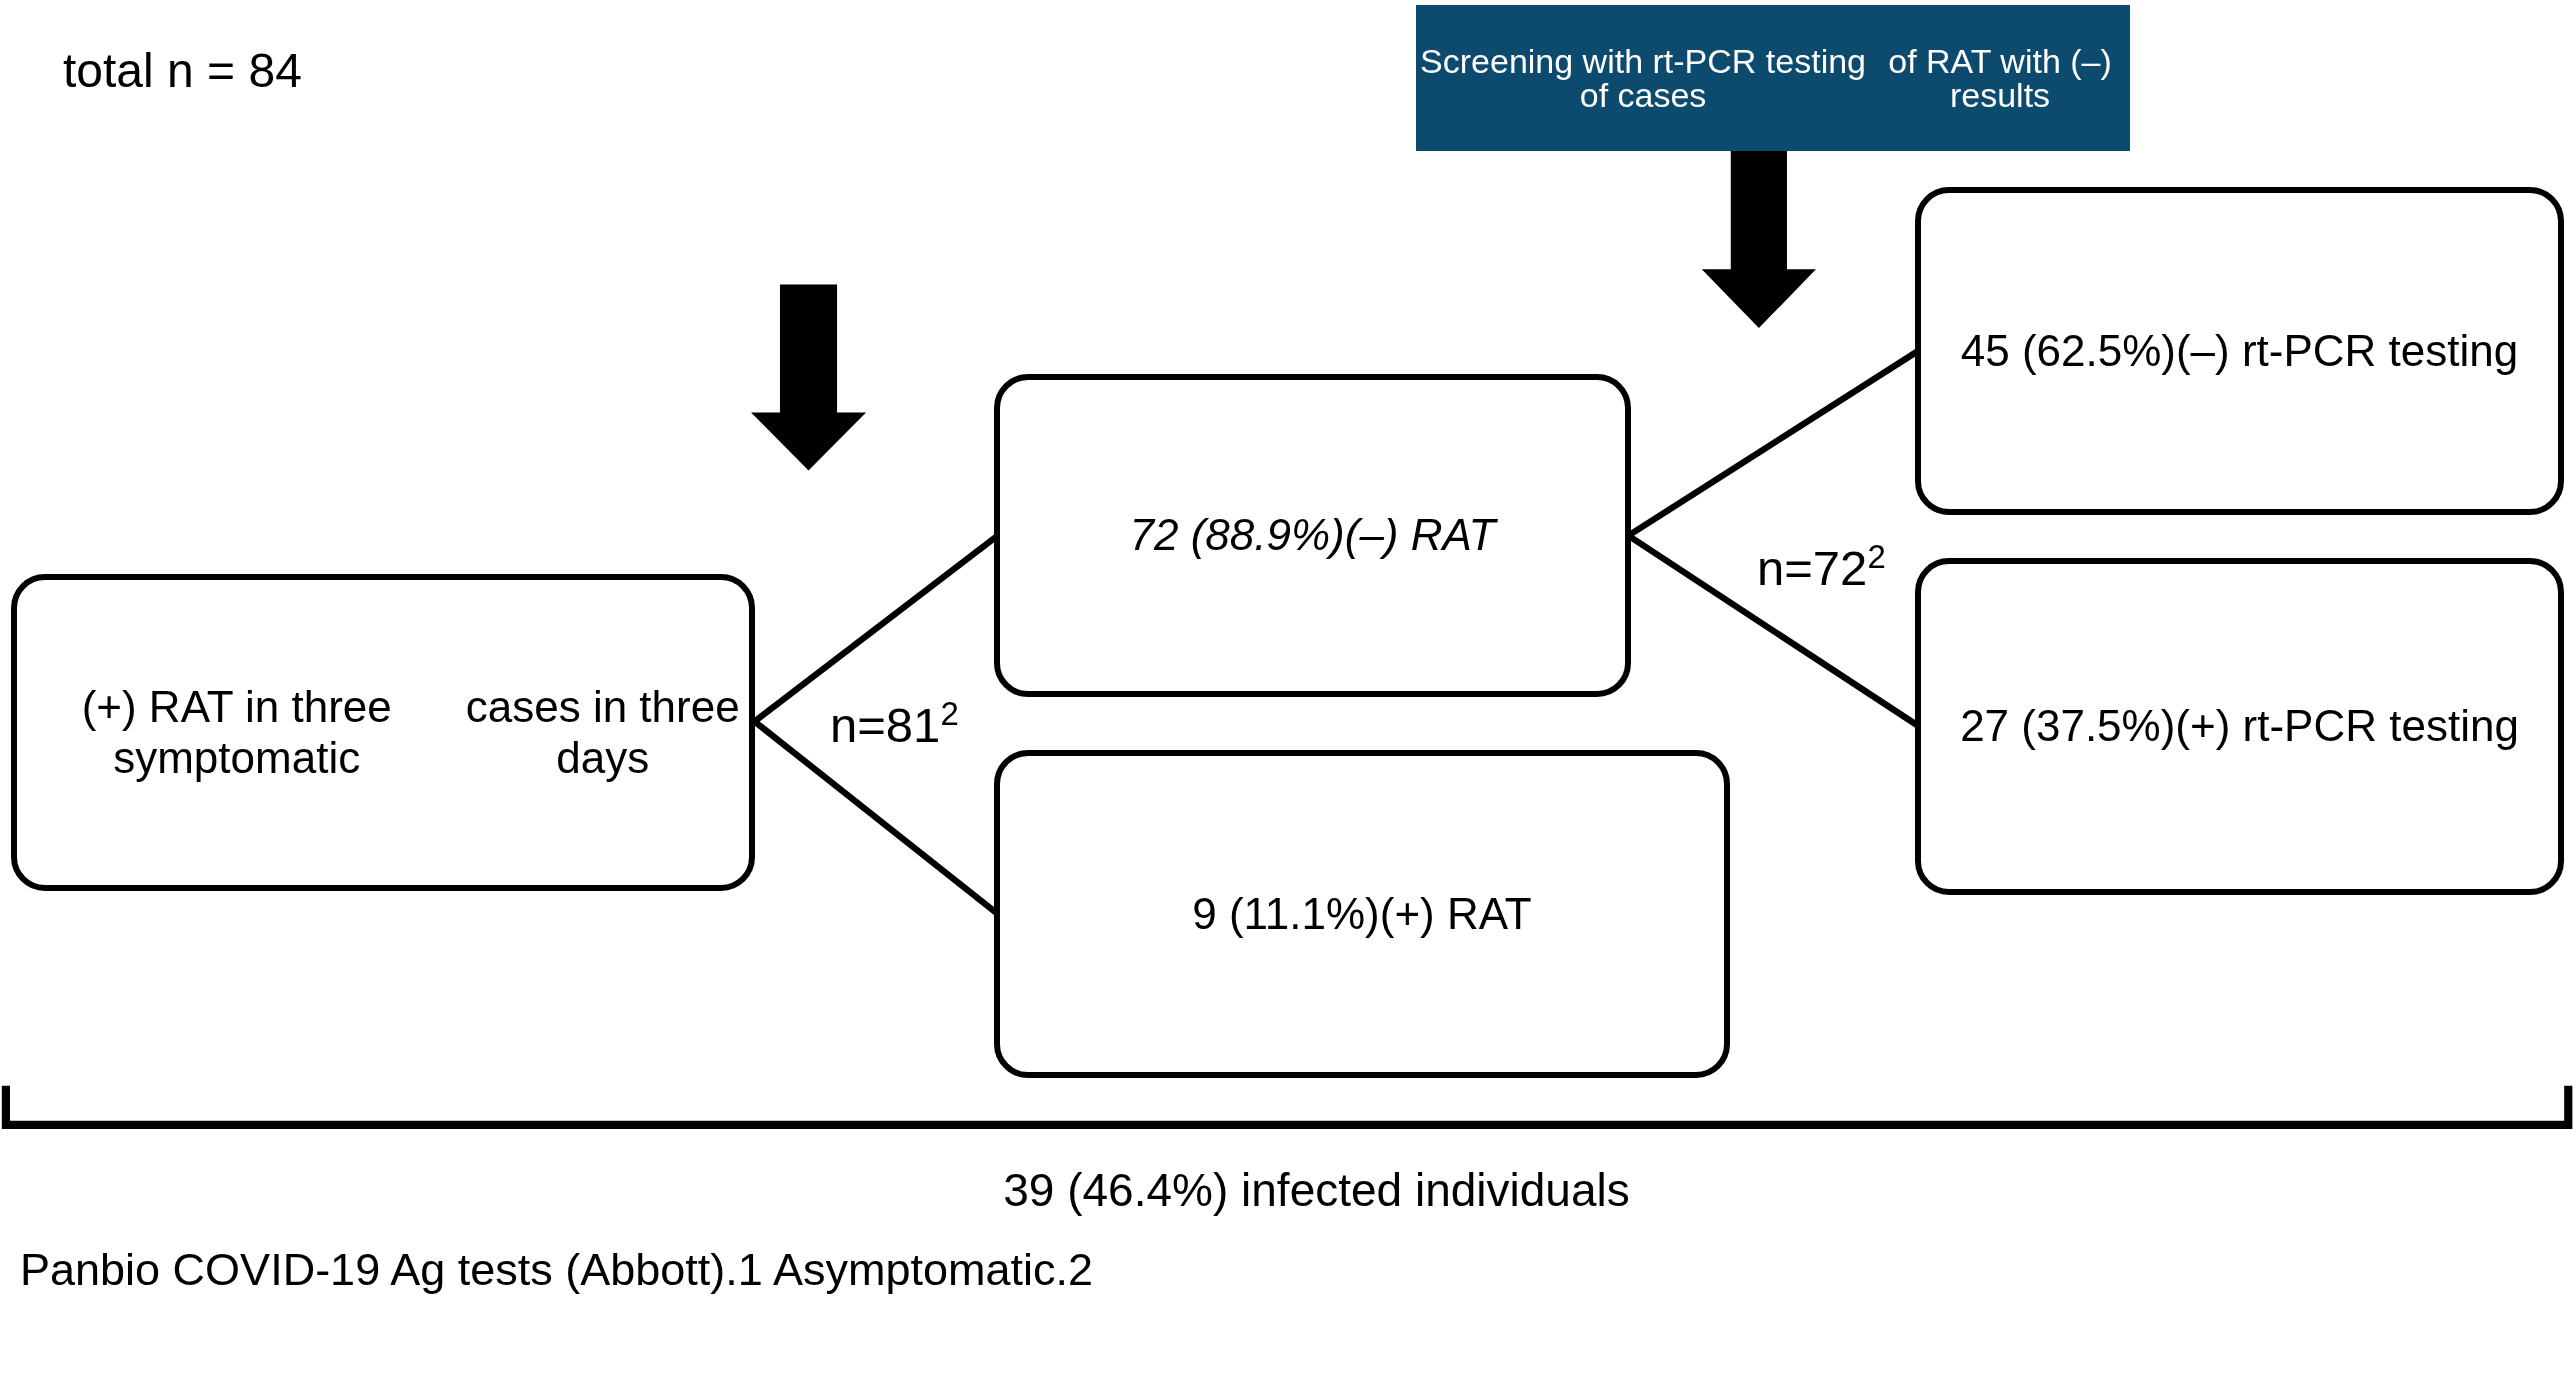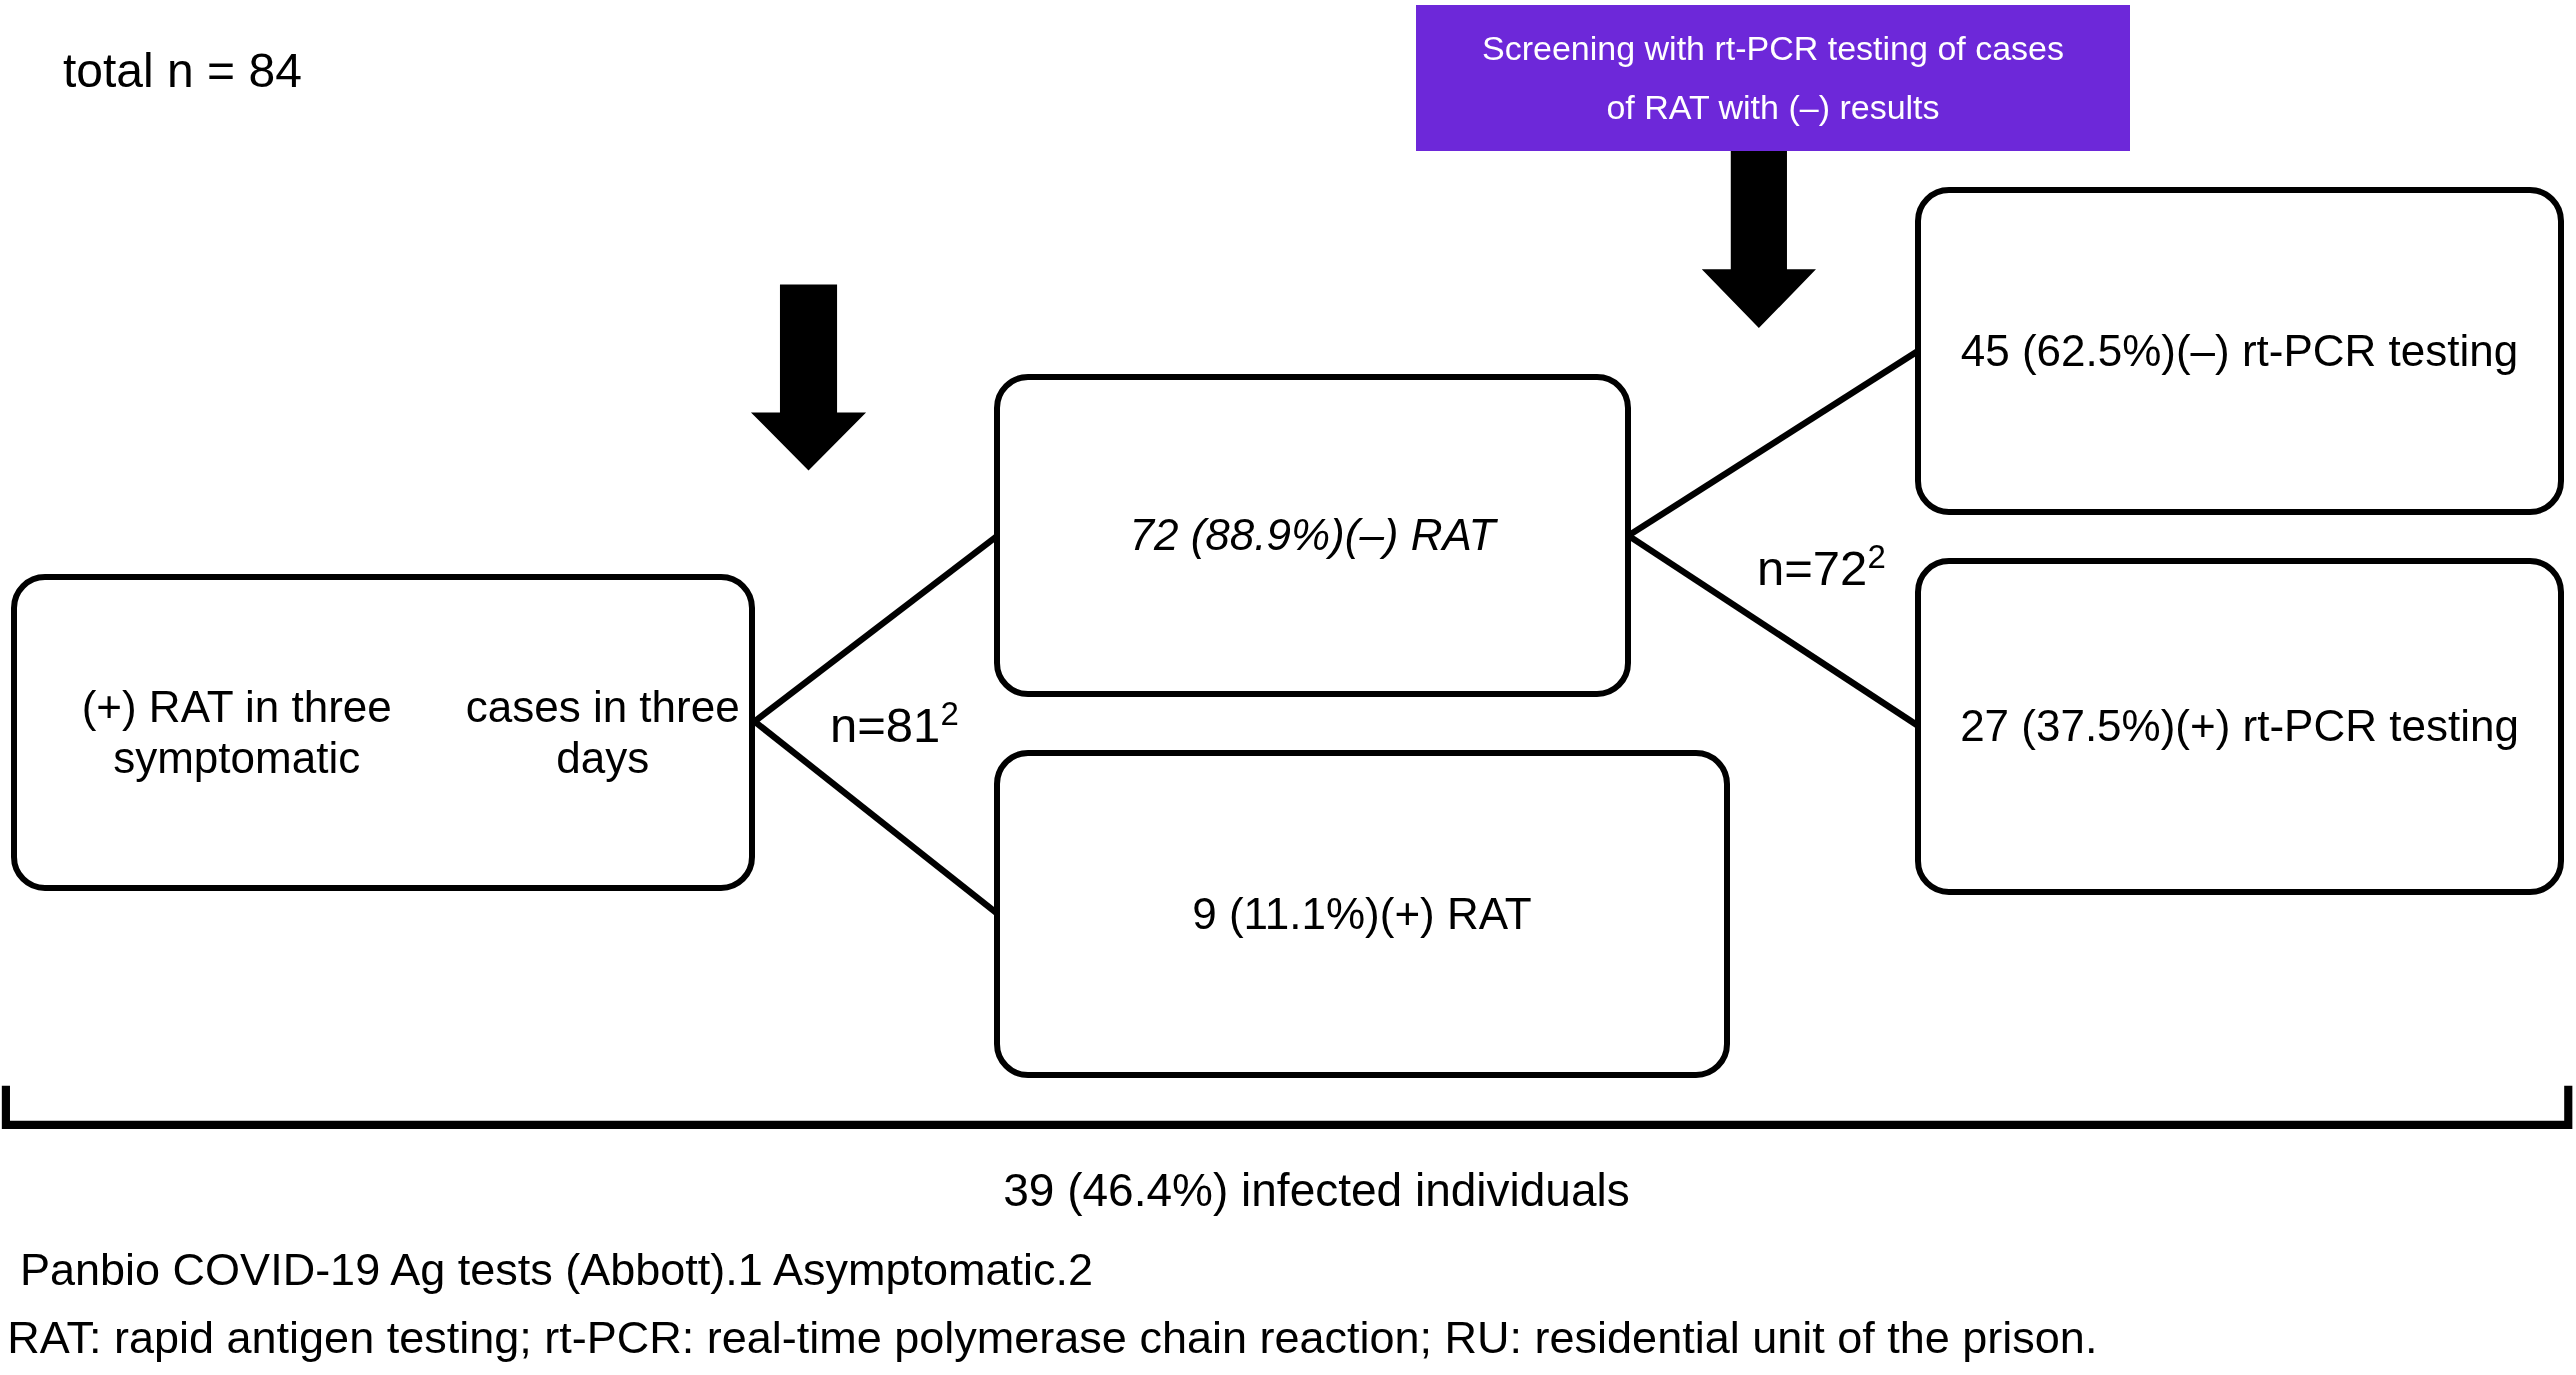--- a/index.html
+++ b/index.html
@@ -17,24 +17,23 @@
     left: 0; top: 0;
     width: 2576px; height: 1375px;
     z-index: 1;
   }
   .label { position: absolute; white-space: nowrap; z-index: 3; }
 
   #total-label { left: 63px; top: 42px; font-size: 48px; line-height: 1.2; }
 
   .callout {
     position: absolute;
-    background: #6d28d9;
+    background: #0c4a6e;
     color: #ffffff;
     display: flex;
-    flex-direction: column;
     align-items: center;
     justify-content: center;
     row-gap: 24.5px;
     text-align: center;
     font-size: 34px;
     line-height: 1.0;
     z-index: 2;
   }
   #callout-rat { left: 456px; top: 139px; width: 714px; height: 148px; }
   #callout-pcr { left: 1416px; top: 4.5px; width: 714px; height: 146px; }
@@ -128,16 +127,15 @@
   </div>
 
   <div class="label n-label" id="n72-label">
     <span>n=72</span><sup>2</sup>
   </div>
 
   <div class="label" id="bracket-label">39 (46.4%) infected individuals</div>
 
   <div class="label" id="footnote-1">Panbio COVID-19 Ag tests (Abbott).1 Asymptomatic.2</div>
 
-  <div class="label" id="footnote-2">RAT: rapid antigen testing; rt-PCR: real-time polymerase chain reaction; RU: residential unit of the prison.</div>
 
 </div>
 
 
 </body></html>

